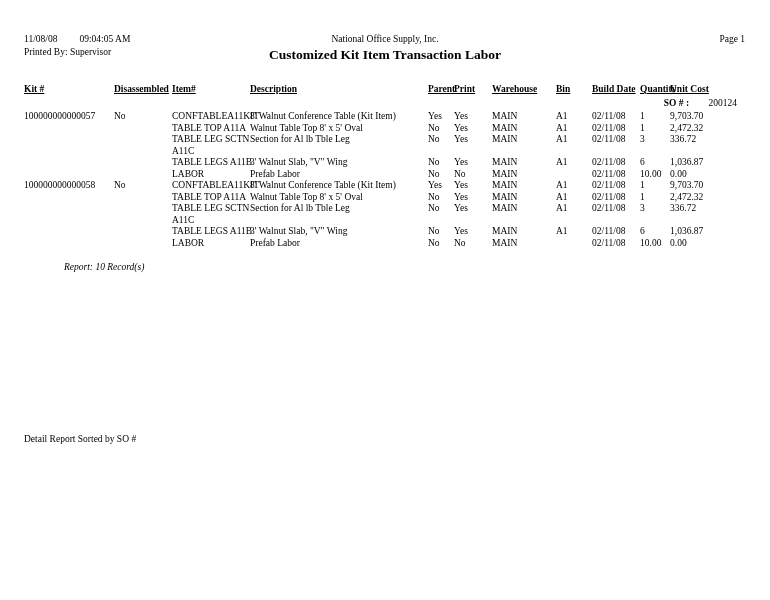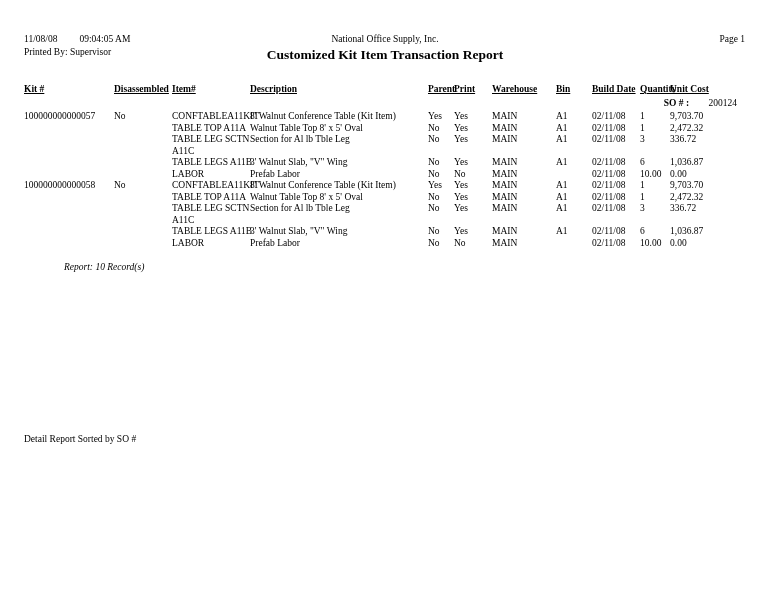--- a/index.html
+++ b/index.html
@@ -54,21 +54,21 @@
 <div class="page">
 
   <div class="hdr-dateline fs">
     <span>11/08/08</span><span class="hdr-time">09:04:05 AM</span>
   </div>
   <div class="hdr-printed fs">
     <span>Printed By:</span>
     <span>Supervisor</span>
   </div>
   <div class="hdr-company fs">National Office Supply, Inc.</div>
-  <div class="hdr-title">Customized Kit Item Transaction Report</div>
+  <div class="hdr-title">Customized Kit Item Transaction Labor</div>
   <div class="hdr-page fs">Page 1</div>
 
   <table class="rpt">
     <colgroup>
       <col style="width:90px">
         <col style="width:58px">
         <col style="width:78px">
       <col style="width:178px">
         <col style="width:26px">
         <col style="width:33px">

